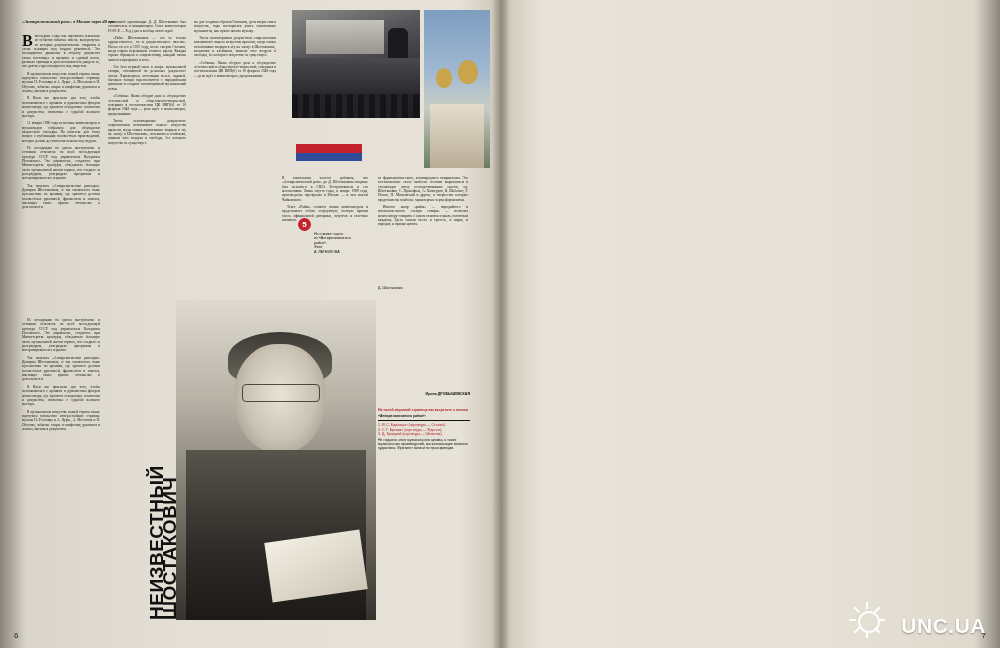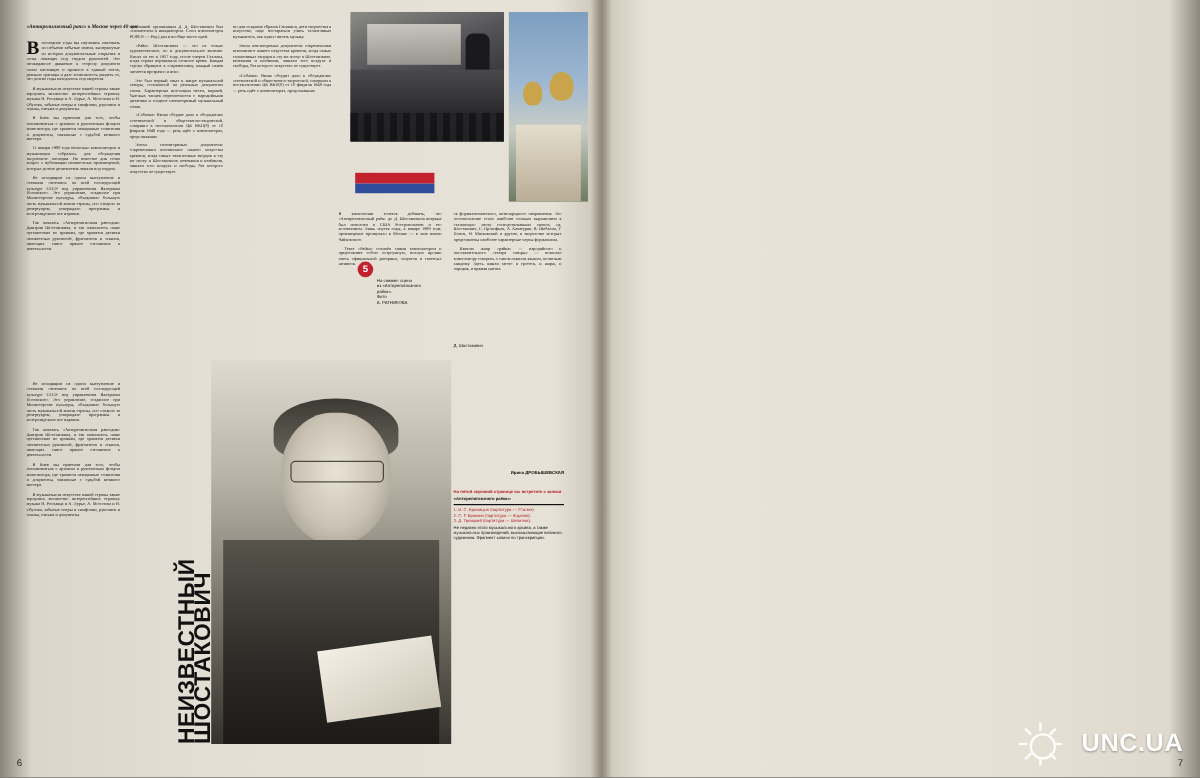--- a/index.html
+++ b/index.html
@@ -169,21 +169,21 @@
 
   .folio{
     position:absolute;
     font-family:"Liberation Sans",sans-serif;
     font-size:8px;color:#2a2720;
   }
 
   
   #watermark{
     position:absolute;right:14px;bottom:10px;
-    display:flex;align-items:center;gap:16px;
+    display:flex;align-items:flex-end;gap:16px;
     font-family:"Liberation Sans",sans-serif;
     color:#ffffff;
     opacity:.95;
   }
   #watermark .sun{
     position:relative;width:36px;height:36px;
   }
   #watermark .sun .core{
     position:absolute;left:9px;top:9px;width:18px;height:18px;
     border-radius:50%;border:2.5px solid #fff;

